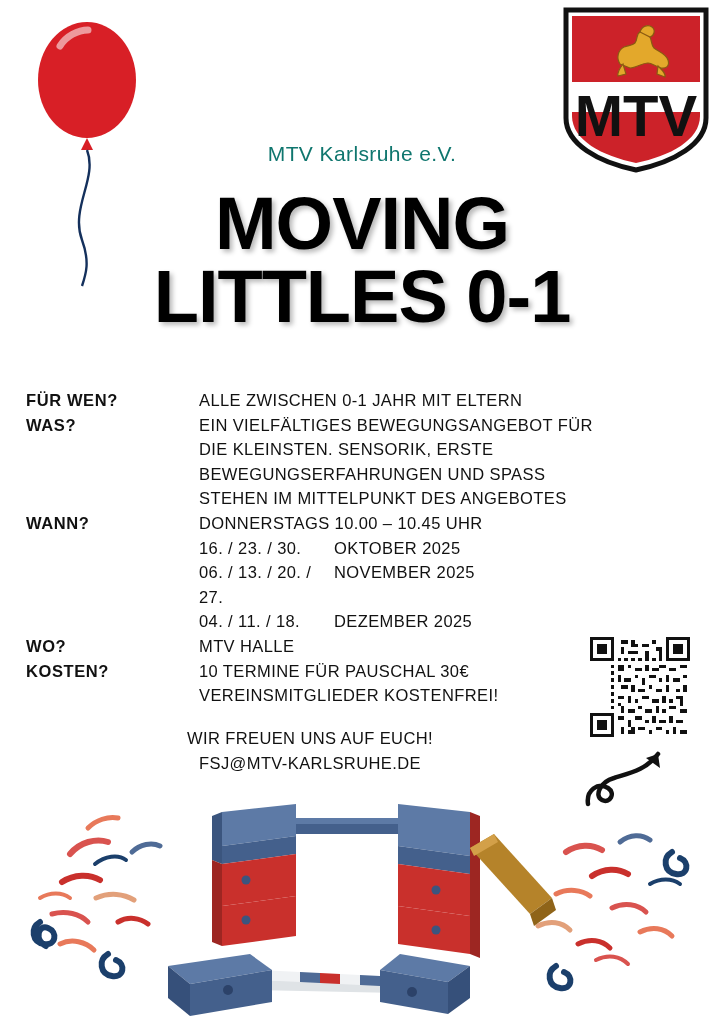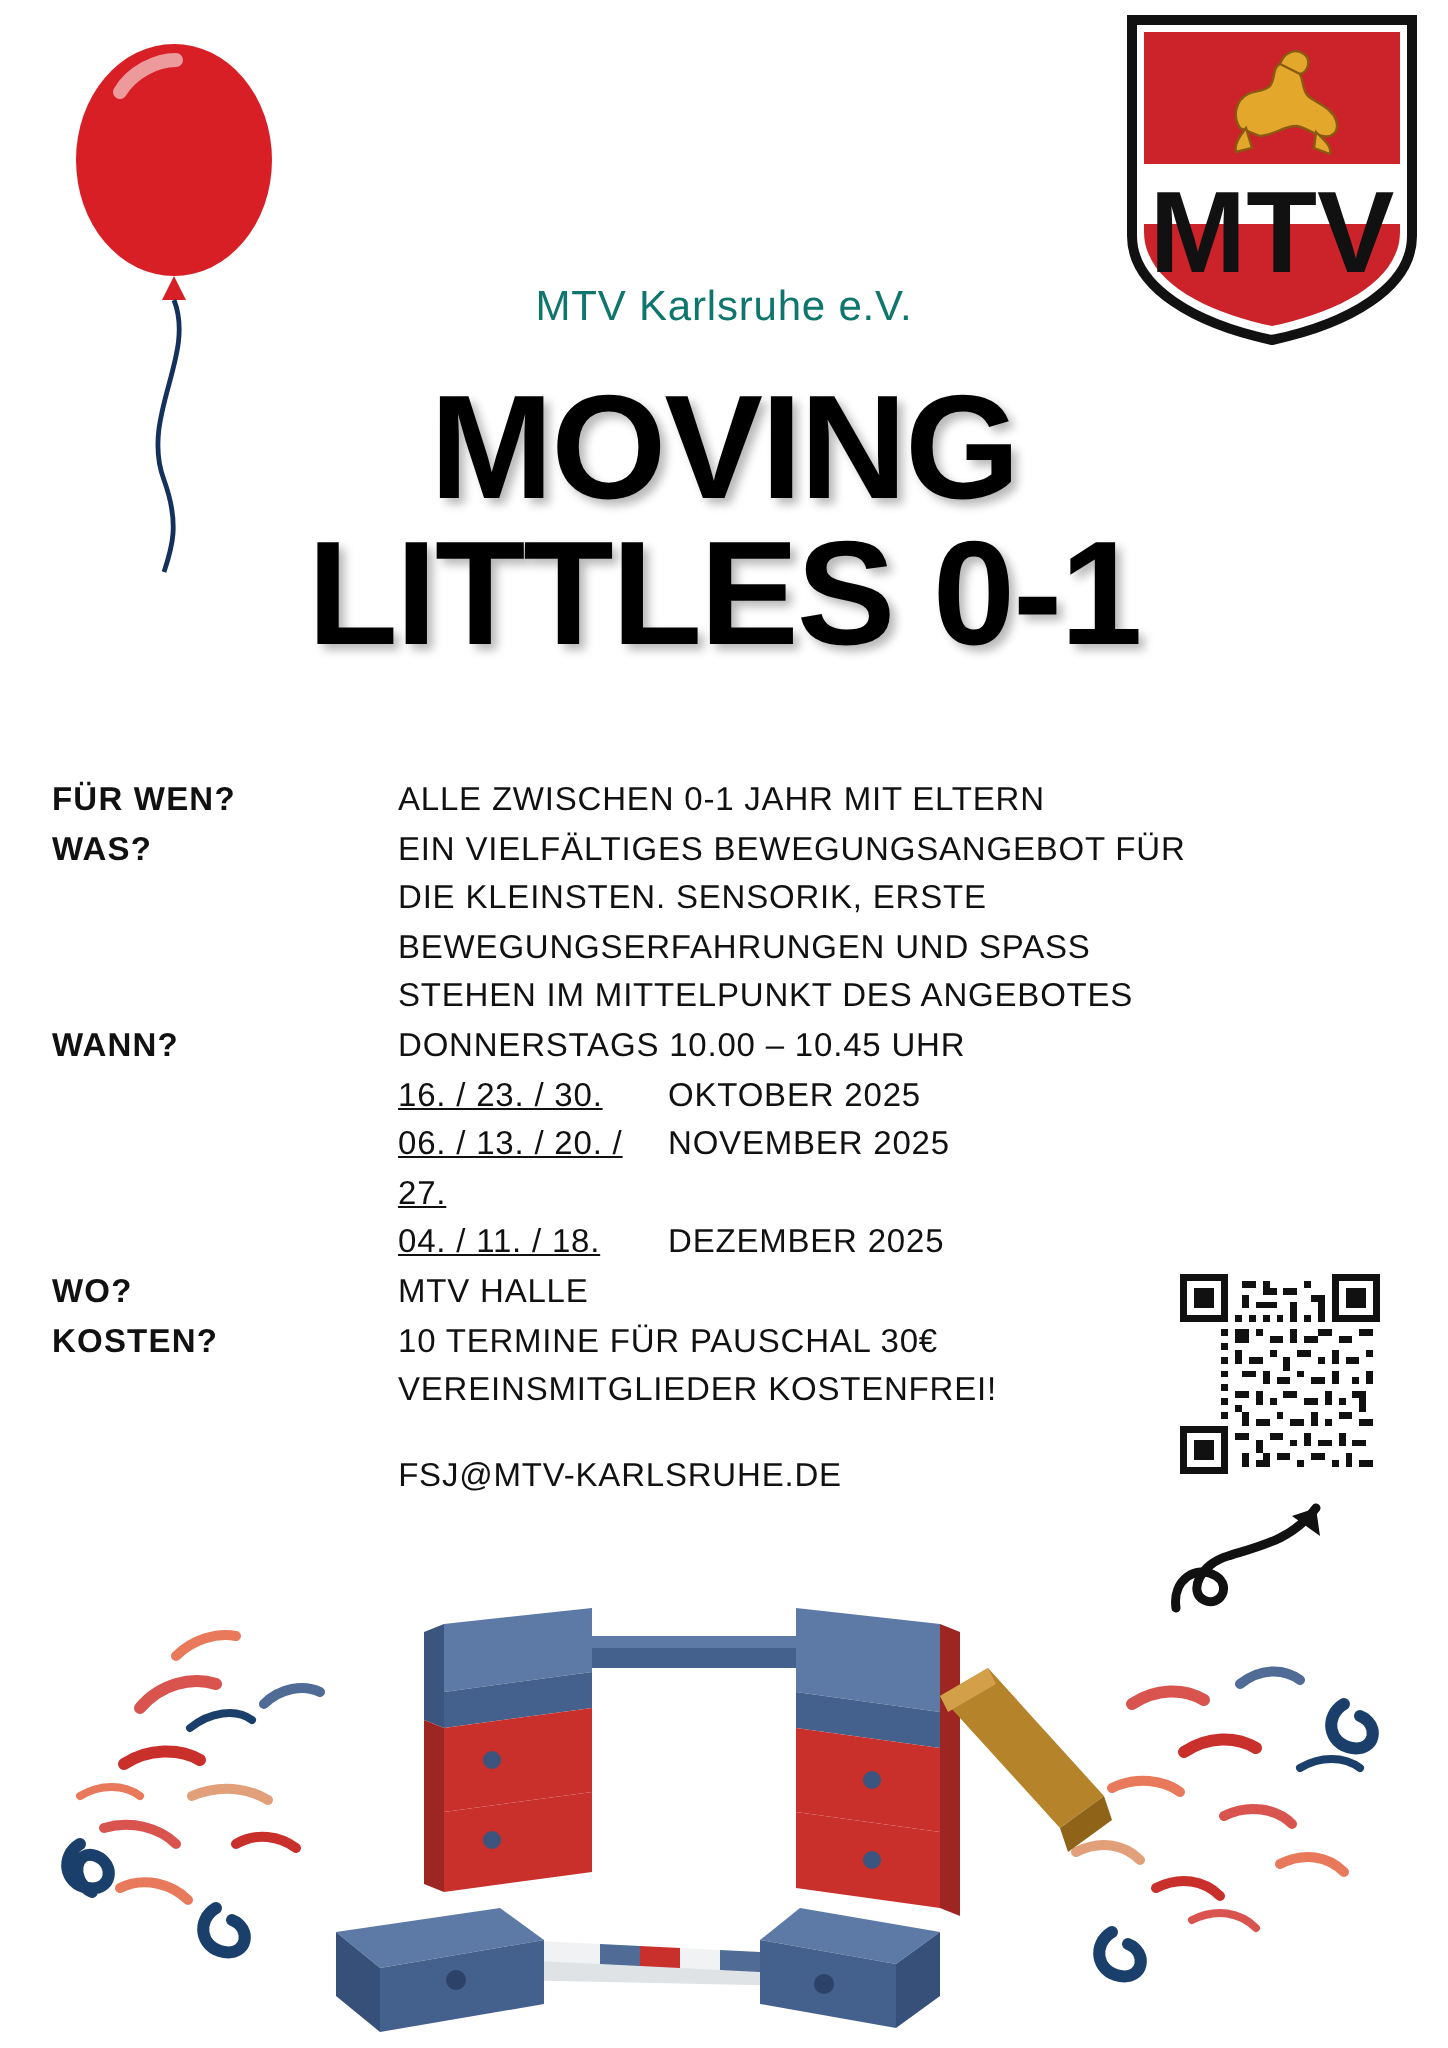--- a/index.html
+++ b/index.html
@@ -90,21 +90,21 @@
     text-transform: uppercase;
     letter-spacing: 0.4px;
     margin-left: 18px;
   }
   .info-value .sub {
     display: block;
   }
   .date-line {
     display: flex;
   }
-  .date-days { width: 135px; flex: 0 0 135px; text-decoration: underline; }
+  .date-days { width: 135px; flex: 0 0 135px; }
   .date-month { flex: 1 1 auto; }
 
   
   .closing {
     position: absolute;
     top: 726px;
     left: 30px;
     width: 560px;
     text-align: center;
     font-size: 16.5px;
@@ -351,20 +351,21 @@
 
       <rect x="8" y="19" width="1" height="1"></rect>
         <rect x="12" y="26" width="1" height="1"></rect>
       <rect x="20" y="8" width="1" height="1"></rect>
         <rect x="26" y="18" width="1" height="2"></rect>
     </g>
   </svg>
 </div>
 
 <div class="closing">
+  <div>WIR FREUEN UNS AUF EUCH!</div>
   <div>FSJ@MTV-KARLSRUHE.DE</div>
 </div>
 
 <div class="arrow">
   <svg width="110" height="80" viewBox="0 0 110 80" xmlns="http://www.w3.org/2000/svg">
     <path d="M8 62 C6 48 18 40 28 46 C36 51 30 62 22 58 C14 54 20 40 34 36
              C50 31 66 28 78 12" stroke="#111111" stroke-width="4.5" fill="none" stroke-linecap="round"></path>
     <path d="M78 12 L66 16 L80 26 Z" fill="#111111"></path>
   </svg>
 </div>

